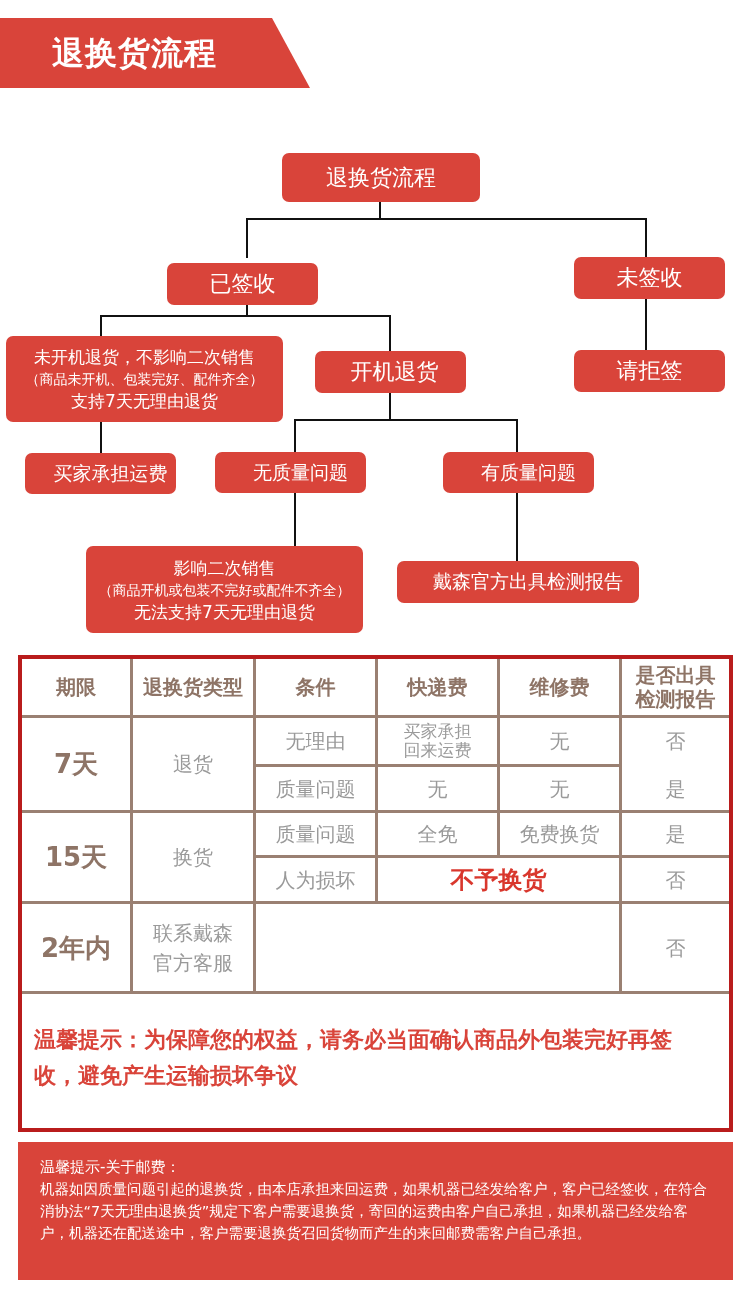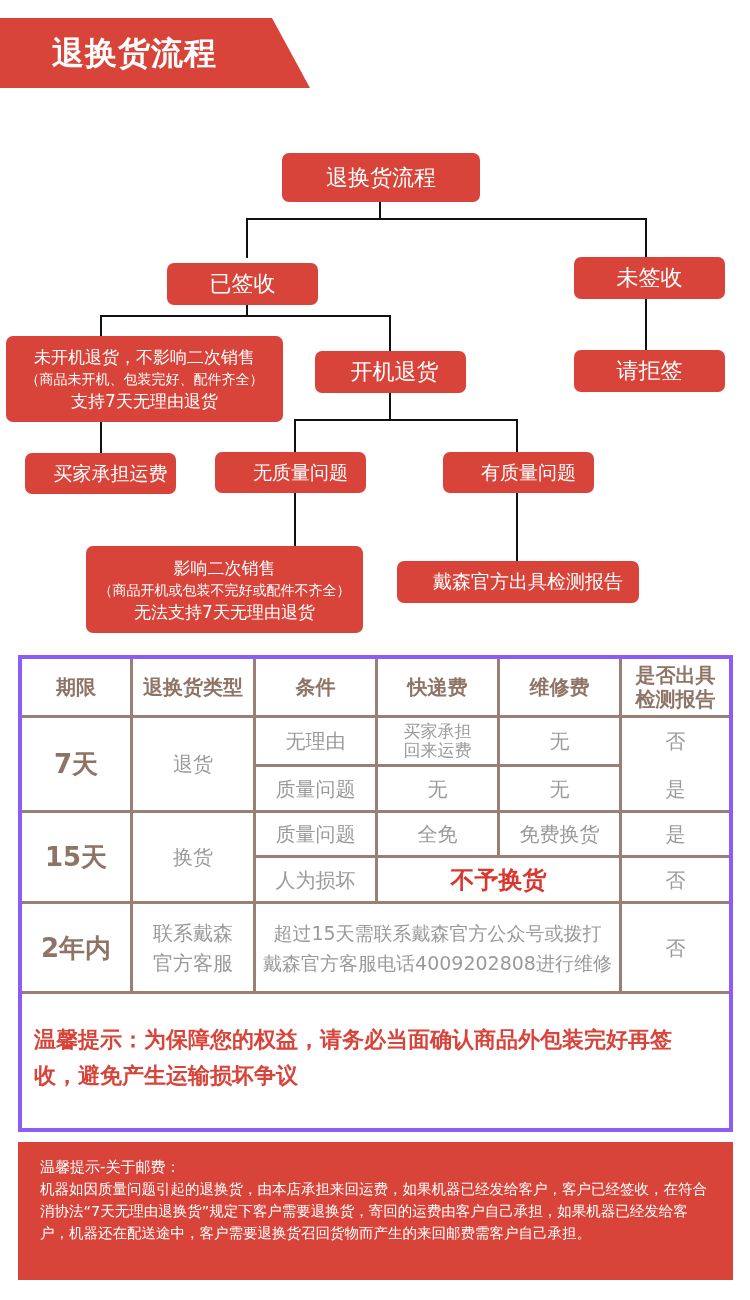--- a/index.html
+++ b/index.html
@@ -26,21 +26,21 @@
   .node .l { display: block; }
   .fs22 { font-size: 22px; }
   .fs19 { font-size: 19px; padding-left: 20px; }
   .fs17 { font-size: 16px; line-height: 22px; }
   .fs15 { font-size: 14px; line-height: 22px; }
   .line { position: absolute; background: #111111; }
 
   
   .table-box {
     position: absolute; left: 18px; top: 655px; width: 715px; height: 477px;
-    border: 4px solid #8b5cf6; background: #ffffff;
+    border: 4px solid #b91c1c; background: #ffffff;
   }
   .cell {
     position: absolute; display: flex; align-items: center; justify-content: center;
     text-align: center; color: #9a9a9a; font-size: 20px; line-height: 22px;
   }
   .hcell { color: #8e7466; font-weight: bold; font-size: 20px; }
   .big { color: #8e7466; font-weight: bold; font-size: 26px; }
   .small2 { font-size: 17px; line-height: 19px; }
   .red-bold { color: #d9372d; font-weight: bold; font-size: 24px; }
   .hl { position: absolute; background: #9a8072; height: 3px; }
@@ -229,24 +229,20 @@
       <span>否</span>
     </div>
 
   <div class="cell big" style="left:0; top:245px; width:108px; height:87px;">
       <span>2年内</span>
     </div>
   <div class="cell" style="left:111px; top:245px; width:120px; height:87px; flex-direction:column; line-height:30px;">
     <span>联系戴森</span>
     <span>官方客服</span>
   </div>
-  <div class="cell" style="left:234px; top:245px; width:363px; height:87px; flex-direction:column; line-height:30px; font-size:19px;">
-    <span>超过15天需联系戴森官方公众号或拨打</span>
-    <span>戴森官方客服电话4009202808进行维修</span>
-  </div>
   <div class="cell" style="left:600px; top:245px; width:107px; height:87px;">
       <span>否</span>
     </div>
 </div>
 
 <div class="warning">温馨提示：为保障您的权益，请务必当面确认商品外包装完好再签收，避免产生运输损坏争议</div>
 
 <div class="notice">
   <div class="notice-title">温馨提示-关于邮费：</div>
   <div>机器如因质量问题引起的退换货，由本店承担来回运费，如果机器已经发给客户，客户已经签收，在符合消协法“7天无理由退换货”规定下客户需要退换货，寄回的运费由客户自己承担，如果机器已经发给客户，机器还在配送途中，客户需要退换货召回货物而产生的来回邮费需客户自己承担。</div>

